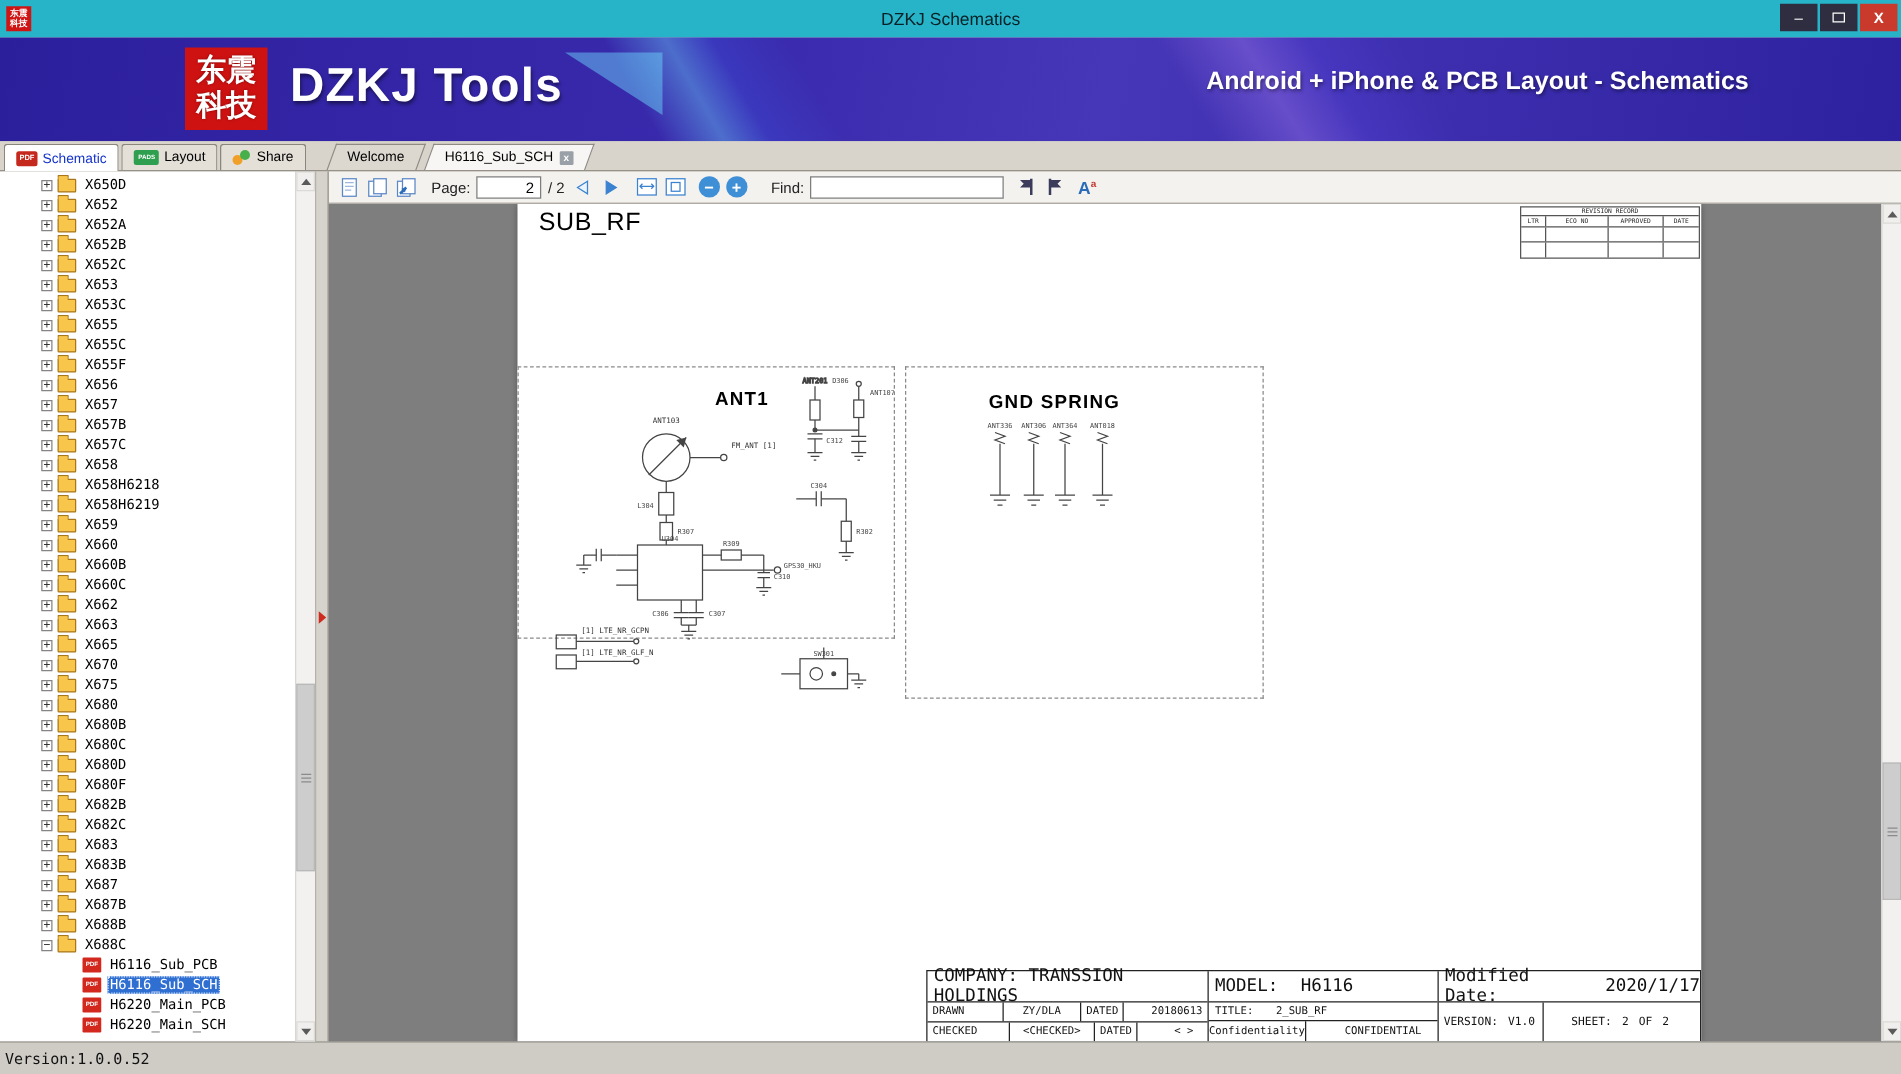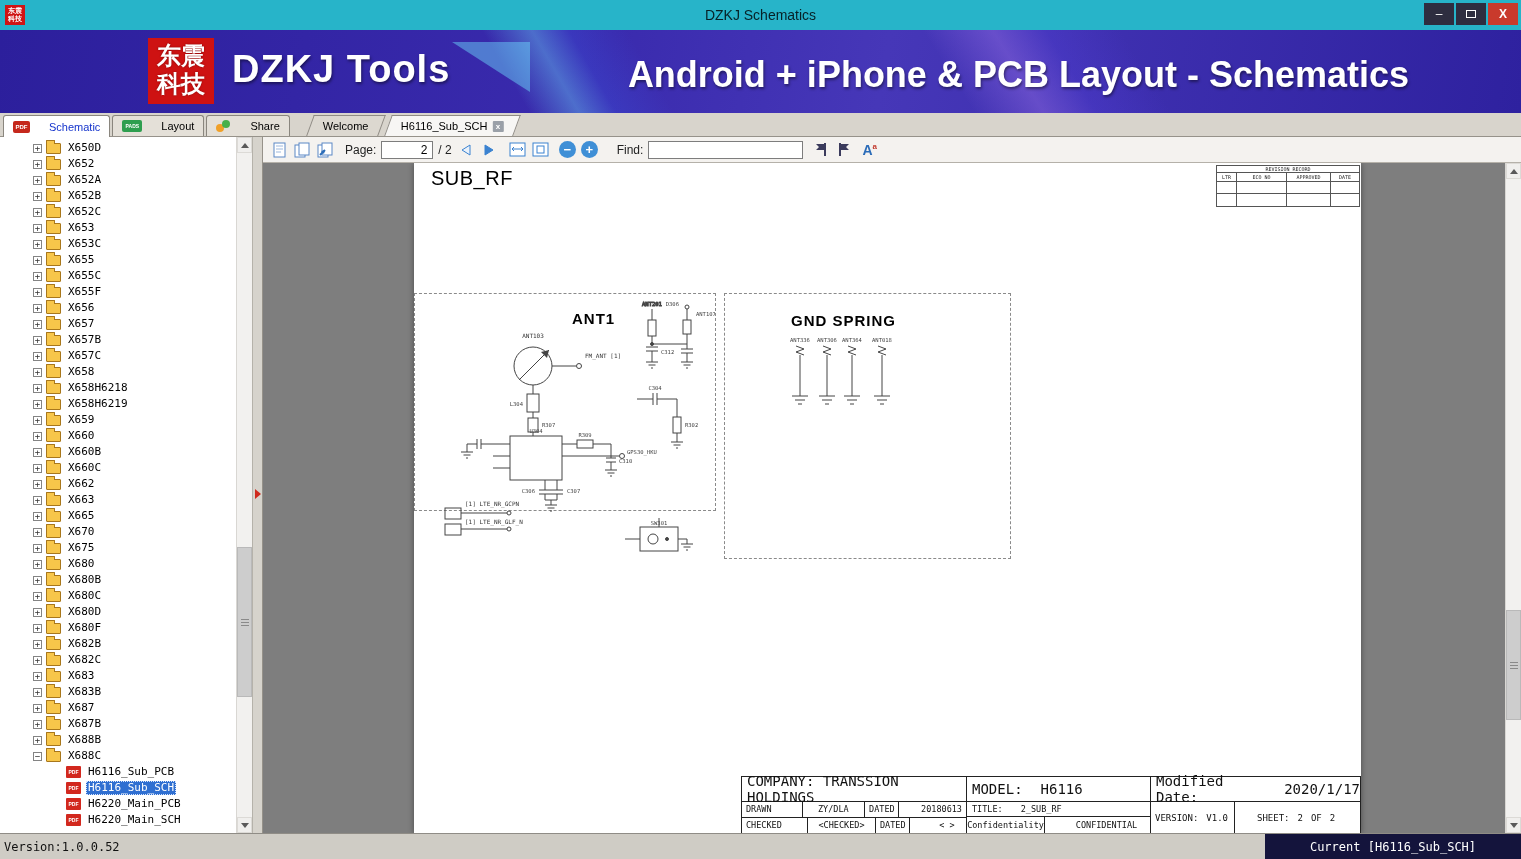--- a/index.html
+++ b/index.html
@@ -29,27 +29,27 @@
             background:linear-gradient(70deg, transparent 35%, rgba(190,140,255,.30) 48%, rgba(90,70,230,.25) 58%, transparent 72%);
             transform:rotate(-12deg); }
   .banner .tri { position:absolute; left:452px; top:12px; width:0; height:0; border-style:solid;
             border-width:0 78px 50px 0; border-color:transparent rgba(110,225,255,.45) transparent transparent; }
   .logo { position:absolute; left:148px; top:8px; width:66px; height:66px; background:#ce1212;
           color:#fff; font-weight:bold; display:flex; flex-direction:column; align-items:center;
           justify-content:center; font-size:24px; line-height:1.15; font-family:"DejaVu Sans",sans-serif;
           text-shadow:0 0 2px #7a0000; }
   .banner-title { position:absolute; left:232px; top:18px; font-size:38px; font-weight:bold; color:#fff;
                   letter-spacing:1px; text-shadow:1px 2px 3px rgba(0,0,0,.45); }
-  .banner-sub { position:absolute; right:112px; top:24px; font-size:36px; font-weight:600; color:#fff;
+  .banner-sub { position:absolute; right:122px; top:24px; font-size:20px; font-weight:600; color:#fff;
                 text-shadow:1px 2px 3px rgba(0,0,0,.45); }
 
   
   .tabbar { height:24px; background:#d8d4cc; border-bottom:1px solid #96928a; display:flex;
             align-items:flex-end; padding-left:3px; position:relative; z-index:2; }
-  .tool-tab { height:21px; display:flex; align-items:center; gap:19px; padding:0 9px;
+  .tool-tab { height:21px; display:flex; align-items:center; gap:4px; padding:0 9px;
               border:1px solid #8a867e; border-bottom:none; border-radius:3px 3px 0 0;
               background:#e4e0d8; font-size:11px; margin-right:2px; position:relative; }
   .tool-tab.active { background:#fff; color:#1433cc; margin-bottom:-1px; height:22px; }
   .badge { color:#fff; font-weight:bold; display:flex; align-items:center; justify-content:center;
            border-radius:2px; }
   .pdf-badge { width:17px; height:12px; background:#c5281c; font-size:6px; }
   .pads-badge { width:20px; height:12px; background:#2e9e4f; font-size:5px; }
   .share-ic { width:15px; height:13px; position:relative; }
   .share-ic i { position:absolute; border-radius:50%; }
   .share-ic .s1 { width:8px; height:8px; background:#f0a028; left:0; top:4px; }
@@ -768,14 +768,13 @@
         <div class="sb-btn down">
             <span class="tri-down"></span>
           </div>
       </div>
     </div>
   </div>
 </div>
 
 <div class="statusbar">
   <span class="status-version">Version:1.0.0.52</span>
-  <div class="status-current">Current [H6116_Sub_SCH]</div>
 </div>
 
 </body></html>

